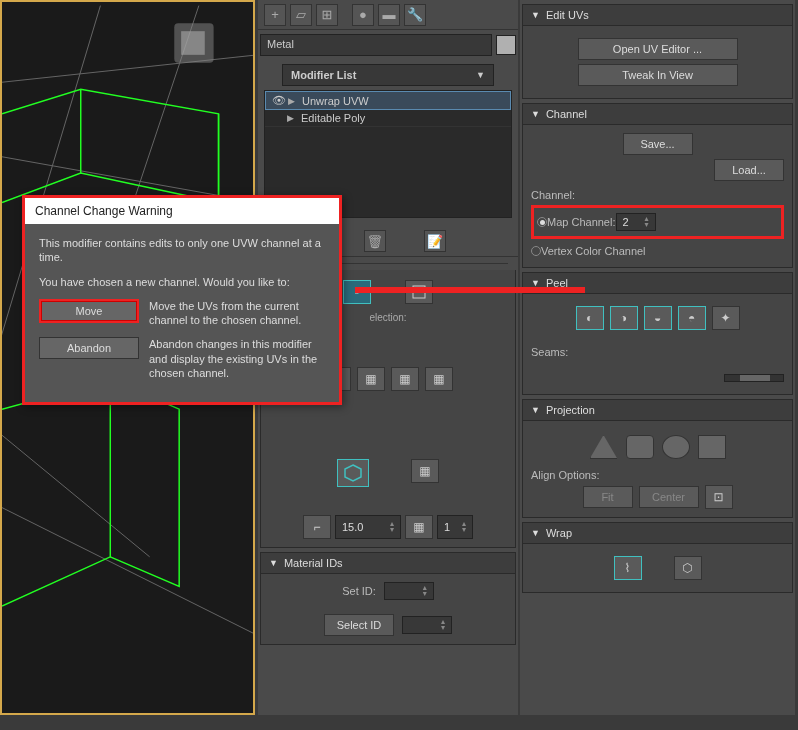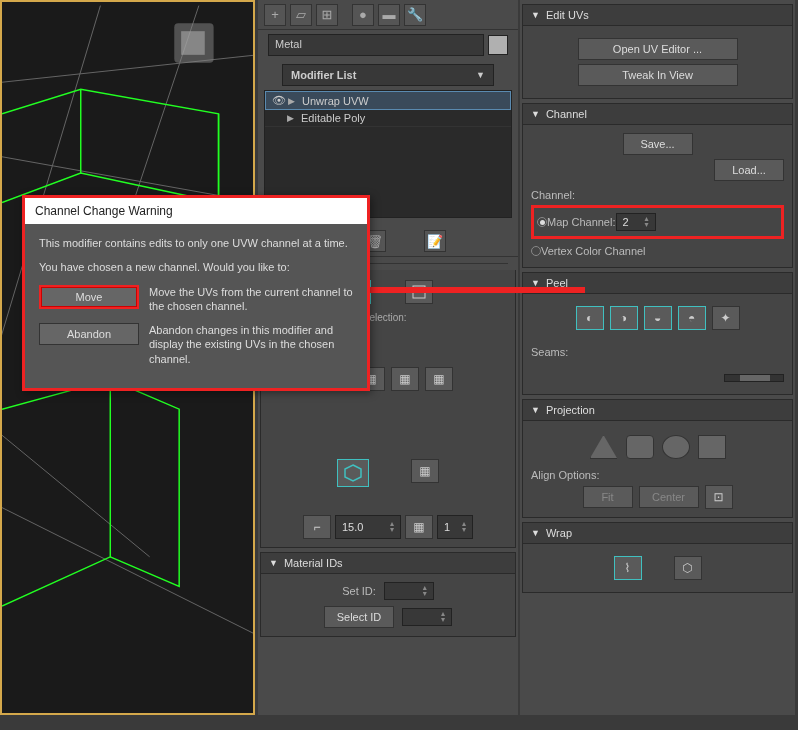--- a/index.html
+++ b/index.html
@@ -8,21 +8,21 @@
 .viewport { position:absolute; left:0; top:0; width:255px; height:715px; background:#1a1a1a; border:2px solid #d4a84b; overflow:hidden; }
 .viewport svg { width:100%; height:100%; }
 
 .center-col { position:absolute; left:258px; top:0; width:260px; height:715px; background:#4a4a4a; }
 .right-col { position:absolute; left:520px; top:0; width:275px; height:715px; background:#4a4a4a; }
 
 .toolbar { height:30px; display:flex; align-items:center; gap:4px; padding:0 6px; border-bottom:1px solid #333; }
 .tool-btn { width:22px; height:22px; background:#555; border:1px solid #333; display:flex; align-items:center; justify-content:center; color:#aaa; font-size:13px; }
 .tool-btn.sep { background:none; border:none; width:6px; }
 
-.name-row { display:flex; align-items:center; padding:4px 10px; gap:4px; }
+.name-row { display:flex; align-items:center; padding:4px 2px; gap:4px; }
 .name-field { flex:1; background:#383838; border:1px solid #222; padding:3px 6px; color:#ccc; height:22px; }
 .color-sw { width:20px; height:20px; background:#b0b0b0; border:1px solid #222; }
 
 .mod-list-btn { margin:4px 24px; background:#383838; border:1px solid #222; padding:4px 8px; color:#ccc; display:flex; justify-content:space-between; align-items:center;font-weight:bold; }
 .mod-stack { margin:0 6px 8px 6px; background:#2a2a2a; border:1px solid #222; }
 .mod-row { display:flex; align-items:center; padding:2px 4px; border-bottom:1px solid #333; color:#ccc; font-size:11px; }
 .mod-row.sel { background:#3a4a5a; border:1px solid #5a8ab0; }
 .mod-eye { width:18px; text-align:center; }
 .mod-tri { width:14px; color:#aaa; font-size:9px; }
 .mod-stack-tools { display:flex; gap:4px; padding:4px 6px; border-bottom:1px solid #333; }
@@ -45,21 +45,21 @@
 .spinner { background:#383838; border:1px solid #222; padding:2px 6px; color:#ddd; width:40px; display:inline-flex; align-items:center; justify-content:space-between; }
 .spin-arrows { font-size:8px; color:#888; line-height:6px; }
 
 .icon-row { display:flex; gap:6px; justify-content:center; padding:4px 0; }
 .icon-box { width:28px; height:24px; background:#5a5a5a; border:1px solid #333; display:flex; align-items:center; justify-content:center; color:#ccc; font-size:12px; }
 .icon-box.cyan { border:1.5px solid #40c0c0; }
 .icon-box.sel { background:#2a6a7a; }
 
 .highlight-red { border:3px solid #e22; }
 
-.dialog { position:absolute; left:22px; top:195px; width:348px; background:#555; border:3px solid #e22; z-index:10; box-shadow:2px 2px 8px rgba(0,0,0,0.4); }
+.dialog { position:absolute; left:22px; top:195px; width:320px; background:#555; border:3px solid #e22; z-index:10; box-shadow:2px 2px 8px rgba(0,0,0,0.4); }
 .dialog-title { background:#fff; color:#222; padding:6px 10px; font-size:12px; }
 .dialog-body { padding:12px 14px; }
 .dialog-body p { color:#ddd; font-size:11px; margin-bottom:10px; line-height:1.3; }
 .dlg-row { display:flex; align-items:flex-start; gap:10px; margin-bottom:10px; }
 .dlg-btn { width:100px; background:#666; border:1px solid #333; color:#ddd; padding:4px; text-align:center; font-size:11px; }
 .dlg-btn.move { border:2px solid #e22; box-shadow:inset 0 0 0 1px #c00; }
 .dlg-txt { flex:1; color:#ddd; font-size:11px; line-height:1.3; }
 
 .connector { position:absolute; left:355px; top:287px; width:230px; height:6px; background:#e22; z-index:5; }
 
@@ -188,21 +188,21 @@
       </div>
     </div>
   </div>
 
   <div class="rollout">
     <div class="rollout-head">
       <span class="rollout-arrow">▼</span>
       <span>Material IDs</span>
     </div>
     <div class="rollout-body">
-      <div style="display:flex; align-items:center; justify-content:center; gap:8px; margin-bottom:6px;">
+      <div style="display:flex; align-items:center; justify-content:center; gap:8px; margin-bottom:14px;">
         <span class="label">Set ID:</span>
         <div class="spinner" style="width:50px;">&nbsp;<span class="spin-arrows">▴<br>▾</span></div>
       </div>
       <div style="display:flex; align-items:center; justify-content:center; gap:8px;">
         <div class="btn" style="width:70px;">Select ID</div>
         <div class="spinner" style="width:50px;">&nbsp;<span class="spin-arrows">▴<br>▾</span></div>
       </div>
     </div>
   </div>
 </div>

